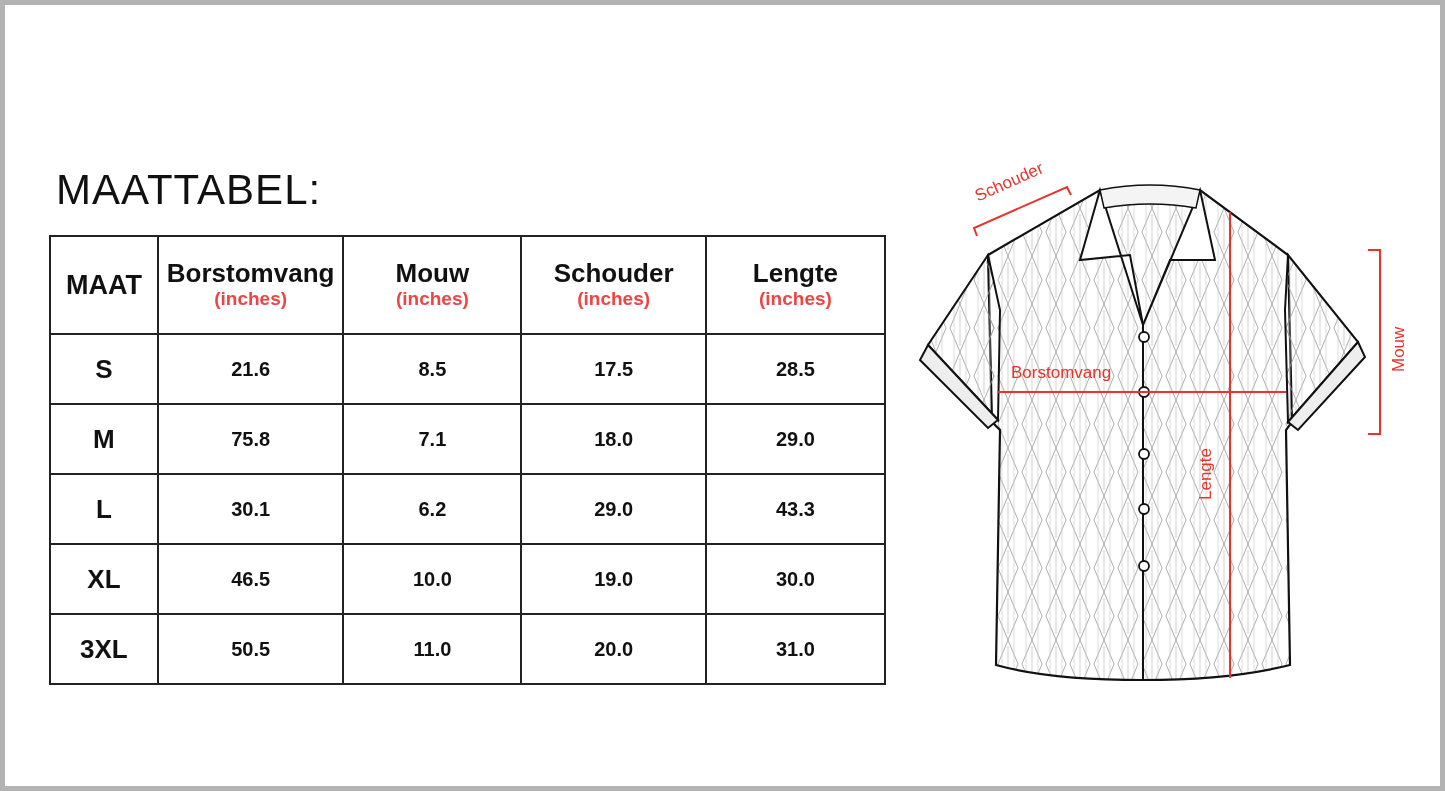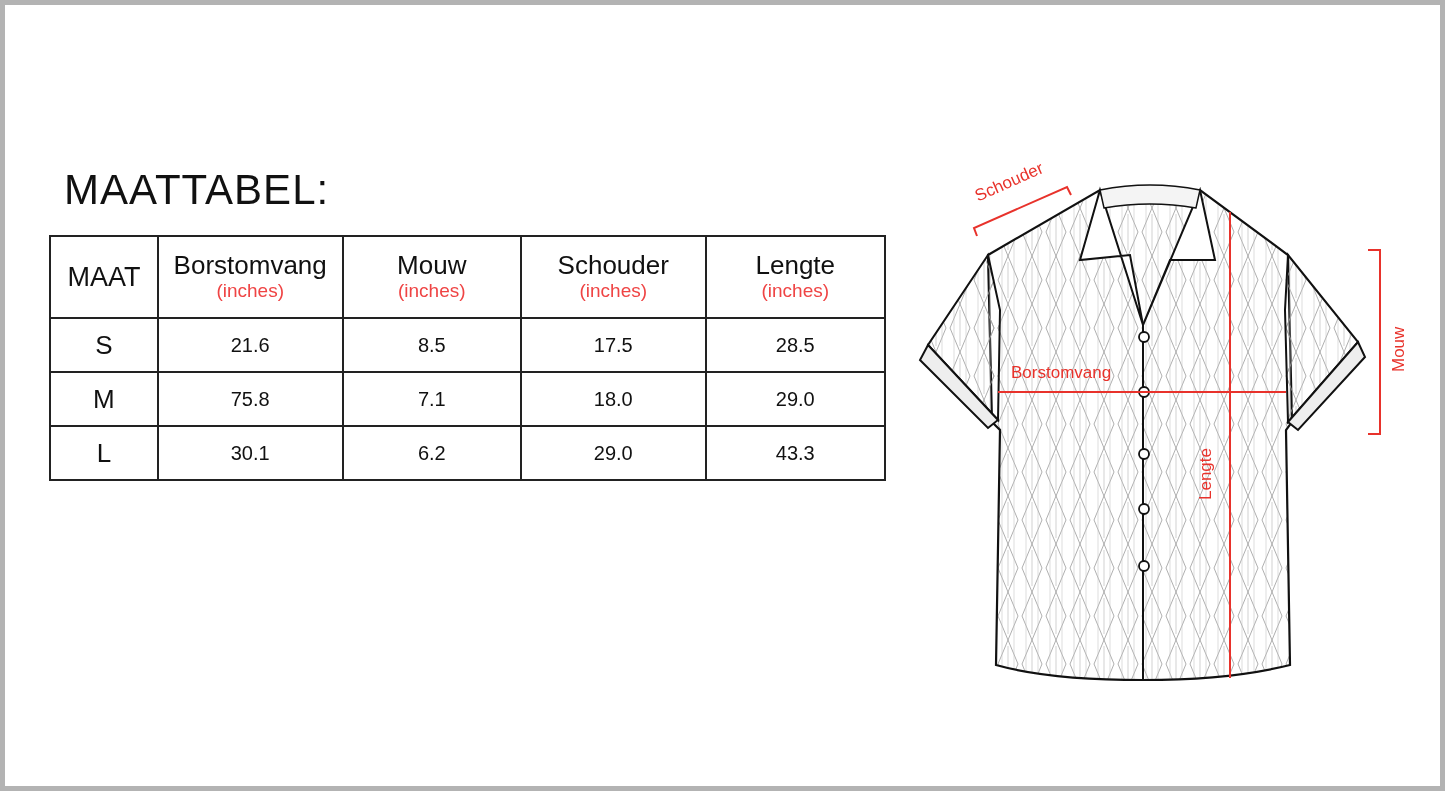--- a/index.html
+++ b/index.html
@@ -7,32 +7,32 @@
       width: 1445px; height: 791px; position: relative; overflow: hidden;
       background: #ffffff;
       font-family: "Liberation Sans", "DejaVu Sans", sans-serif;
       color: #111;
     }
     .frame {
       position: absolute; left: 0; top: 0; width: 1445px; height: 791px;
       box-sizing: border-box; border: 5px solid #b3b3b3;
     }
     .title {
-      position: absolute; left: 64px; top: 166px;
+      position: absolute; left: 56px; top: 166px;
       font-size: 42px; font-weight: 400; letter-spacing: 1px; color: #111;
     }
     table.sizes {
       position: absolute; left: 49px; top: 235px;
       border-collapse: collapse;
       width: 837px;
     }
     table.sizes td, table.sizes th {
       border: 2px solid #222;
-      padding: 0; text-align: center; vertical-align: middle;
-      font-weight: 400;
+      padding: 8px; text-align: center; vertical-align: middle;
+      font-weight: 700;
     }
     table.sizes th { height: 80px; }
     table.sizes td { height: 52px; }
     .h-main { font-size: 26px; display: block; line-height: 28px; }
     .h-sub  { font-size: 19px; display: block; line-height: 24px; color: #ef4444; }
     .maat-h { font-size: 27px; }
     .size-cell { font-size: 26px; }
     .val { font-size: 20px; }
     col.c0 { width: 108px; } col.c1 { width: 185px; } col.c2 { width: 179px; }
     col.c3 { width: 185px; } col.c4 { width: 180px; }
@@ -91,20 +91,34 @@
       <td class="val">18.0</td>
       <td class="val">29.0</td>
     </tr>
     <tr>
       <td class="size-cell">L</td>
       <td class="val">30.1</td>
       <td class="val">6.2</td>
       <td class="val">29.0</td>
       <td class="val">43.3</td>
     </tr>
+    <tr>
+      <td class="size-cell">XL</td>
+      <td class="val">46.5</td>
+      <td class="val">10.0</td>
+      <td class="val">19.0</td>
+      <td class="val">30.0</td>
+    </tr>
+    <tr>
+      <td class="size-cell">3XL</td>
+      <td class="val">50.5</td>
+      <td class="val">11.0</td>
+      <td class="val">20.0</td>
+      <td class="val">31.0</td>
+    </tr>
   </tbody>
 </table>
 
 <div class="diagram">
   <svg width="520" height="540" viewBox="0 0 520 540">
     <defs>
       <pattern id="knit" width="24" height="48" patternUnits="userSpaceOnUse">
         <path d="M12 0 L22 24 L12 48 L2 24 Z" fill="none" stroke="#9a9a9a" stroke-width="0.8"></path>
         <line x1="6" y1="0" x2="6" y2="48" stroke="#c4c4c4" stroke-width="0.6"></line>
         <line x1="12" y1="6" x2="12" y2="42" stroke="#b0b0b0" stroke-width="0.6"></line>

